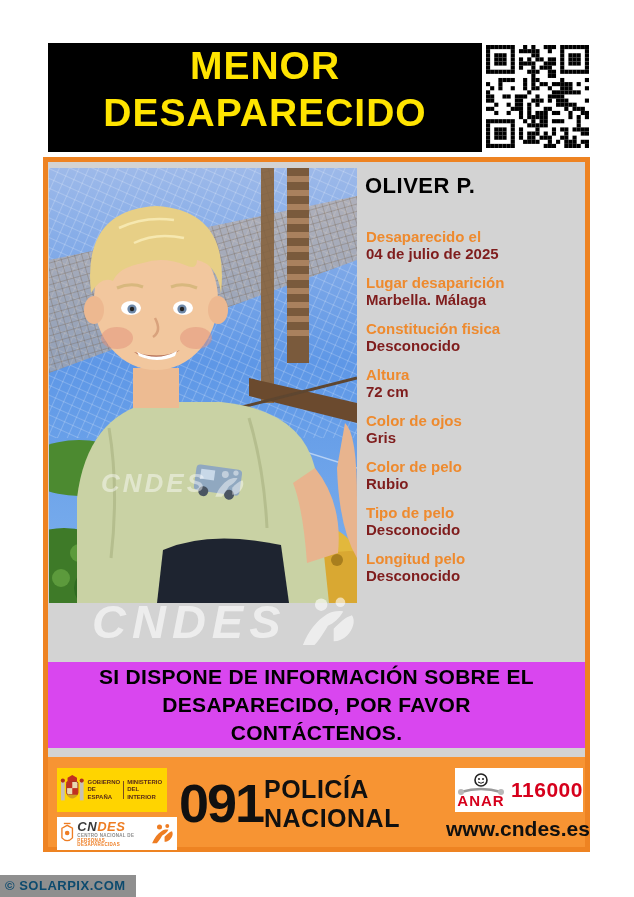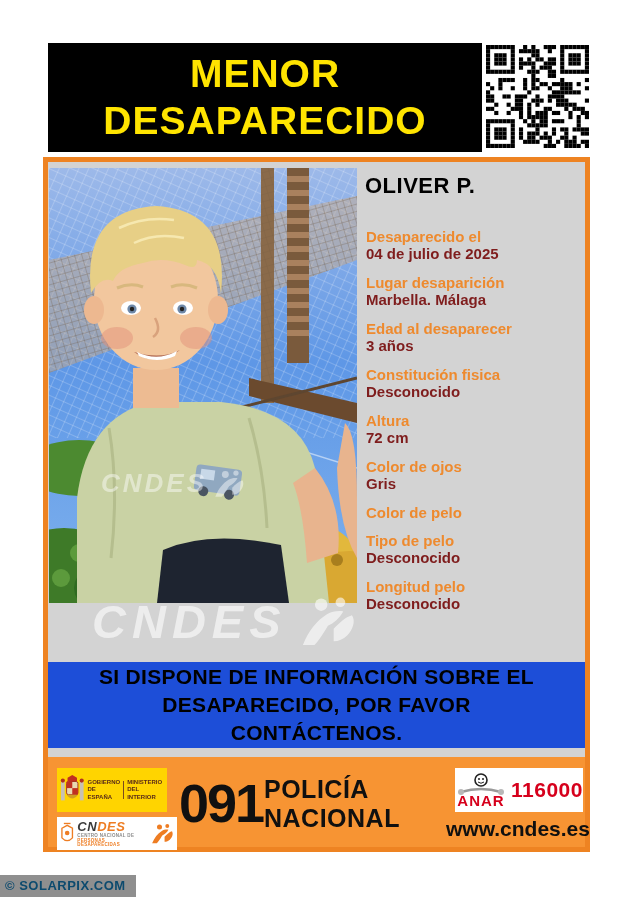--- a/index.html
+++ b/index.html
@@ -1,21 +1,21 @@
 <!DOCTYPE html>
 <html><head>
 <meta charset="utf-8">
 <style>
   html,body{margin:0;padding:0;}
   body{background:#fff;font-family:"Liberation Sans",sans-serif;}
   .page{position:relative;width:634px;height:897px;background:#ffffff;overflow:hidden;}
 
   
   .header-bar{position:absolute;left:48px;top:43px;width:434px;height:109px;background:#000;
-    display:flex;flex-direction:column;align-items:center;justify-content:center;}
+    display:flex;flex-direction:column;align-items:center;justify-content:flex-start;}
   .header-bar .t{color:#FFE400;font-weight:bold;font-size:39px;line-height:1.2;letter-spacing:1px;}
   .qr{position:absolute;left:486px;top:45px;width:103px;height:103px;background:#fff;}
 
   
   .main-box{position:absolute;left:43px;top:157px;width:537px;height:685px;
     border:5px solid #EE8322;background:#D3D3D3;}
   .inner{position:relative;width:537px;height:685px;}
 
   .photo{position:absolute;left:1px;top:6px;width:308px;height:435px;overflow:hidden;}
   .photo svg{display:block;}
@@ -26,21 +26,21 @@
     font-size:22px;font-weight:bold;color:#000;letter-spacing:0.5px;}
 
   .fields{position:absolute;left:318px;top:66px;width:215px;}
   .field{margin-bottom:11px;}
   .flabel{color:#EE8A2E;font-weight:bold;font-size:15px;line-height:17px;}
   .fvalue{color:#7f1d1d;font-weight:bold;font-size:15px;line-height:18px;}
 
   .big-wm{position:absolute;left:44px;top:432px;display:flex;align-items:center;gap:8px;
     color:rgba(255,255,255,0.6);font-size:47px;font-weight:bold;font-style:italic;letter-spacing:6px;}
 
-  .contact-banner{position:absolute;left:0;top:500px;width:537px;height:86px;background:#1d4ed8;
+  .contact-banner{position:absolute;left:0;top:500px;width:537px;height:86px;background:#d946ef;
     display:flex;flex-direction:column;align-items:center;justify-content:center;}
   .contact-banner .bl{color:#000;font-weight:bold;font-size:21px;line-height:28px;text-align:center;letter-spacing:0.3px;}
 
   
   .footer{position:absolute;left:0;top:595px;width:537px;height:90px;background:#F79433;}
   .gov-box{position:absolute;left:9px;top:11px;width:110px;height:44px;background:#FFD400;
     display:flex;align-items:center;gap:3px;padding-left:3px;box-sizing:border-box;}
   .gov-text{font-size:6px;font-weight:bold;color:#5A2B17;line-height:1.25;}
   .gov-div{width:1px;height:18px;background:#7a4a20;}
   .cndes-box{position:absolute;left:9px;top:60px;width:120px;height:33px;background:#fff;
@@ -505,37 +505,34 @@
       <div class="fields">
         <div class="field">
           <div class="flabel">Desaparecido el</div>
           <div class="fvalue">04 de julio de 2025</div>
         </div>
         <div class="field">
           <div class="flabel">Lugar desaparición</div>
           <div class="fvalue">Marbella. Málaga</div>
         </div>
         <div class="field">
-          <div class="flabel">Edad al desaparecer</div>
-          <div class="fvalue">3 años</div>
-        </div>
-        <div class="field">
           <div class="flabel">Constitución fisica</div>
           <div class="fvalue">Desconocido</div>
         </div>
         <div class="field">
           <div class="flabel">Altura</div>
           <div class="fvalue">72 cm</div>
         </div>
         <div class="field">
           <div class="flabel">Color de ojos</div>
           <div class="fvalue">Gris</div>
         </div>
         <div class="field">
           <div class="flabel">Color de pelo</div>
+          <div class="fvalue">Rubio</div>
         </div>
         <div class="field">
           <div class="flabel">Tipo de pelo</div>
           <div class="fvalue">Desconocido</div>
         </div>
         <div class="field">
           <div class="flabel">Longitud pelo</div>
           <div class="fvalue">Desconocido</div>
         </div>
       </div>

